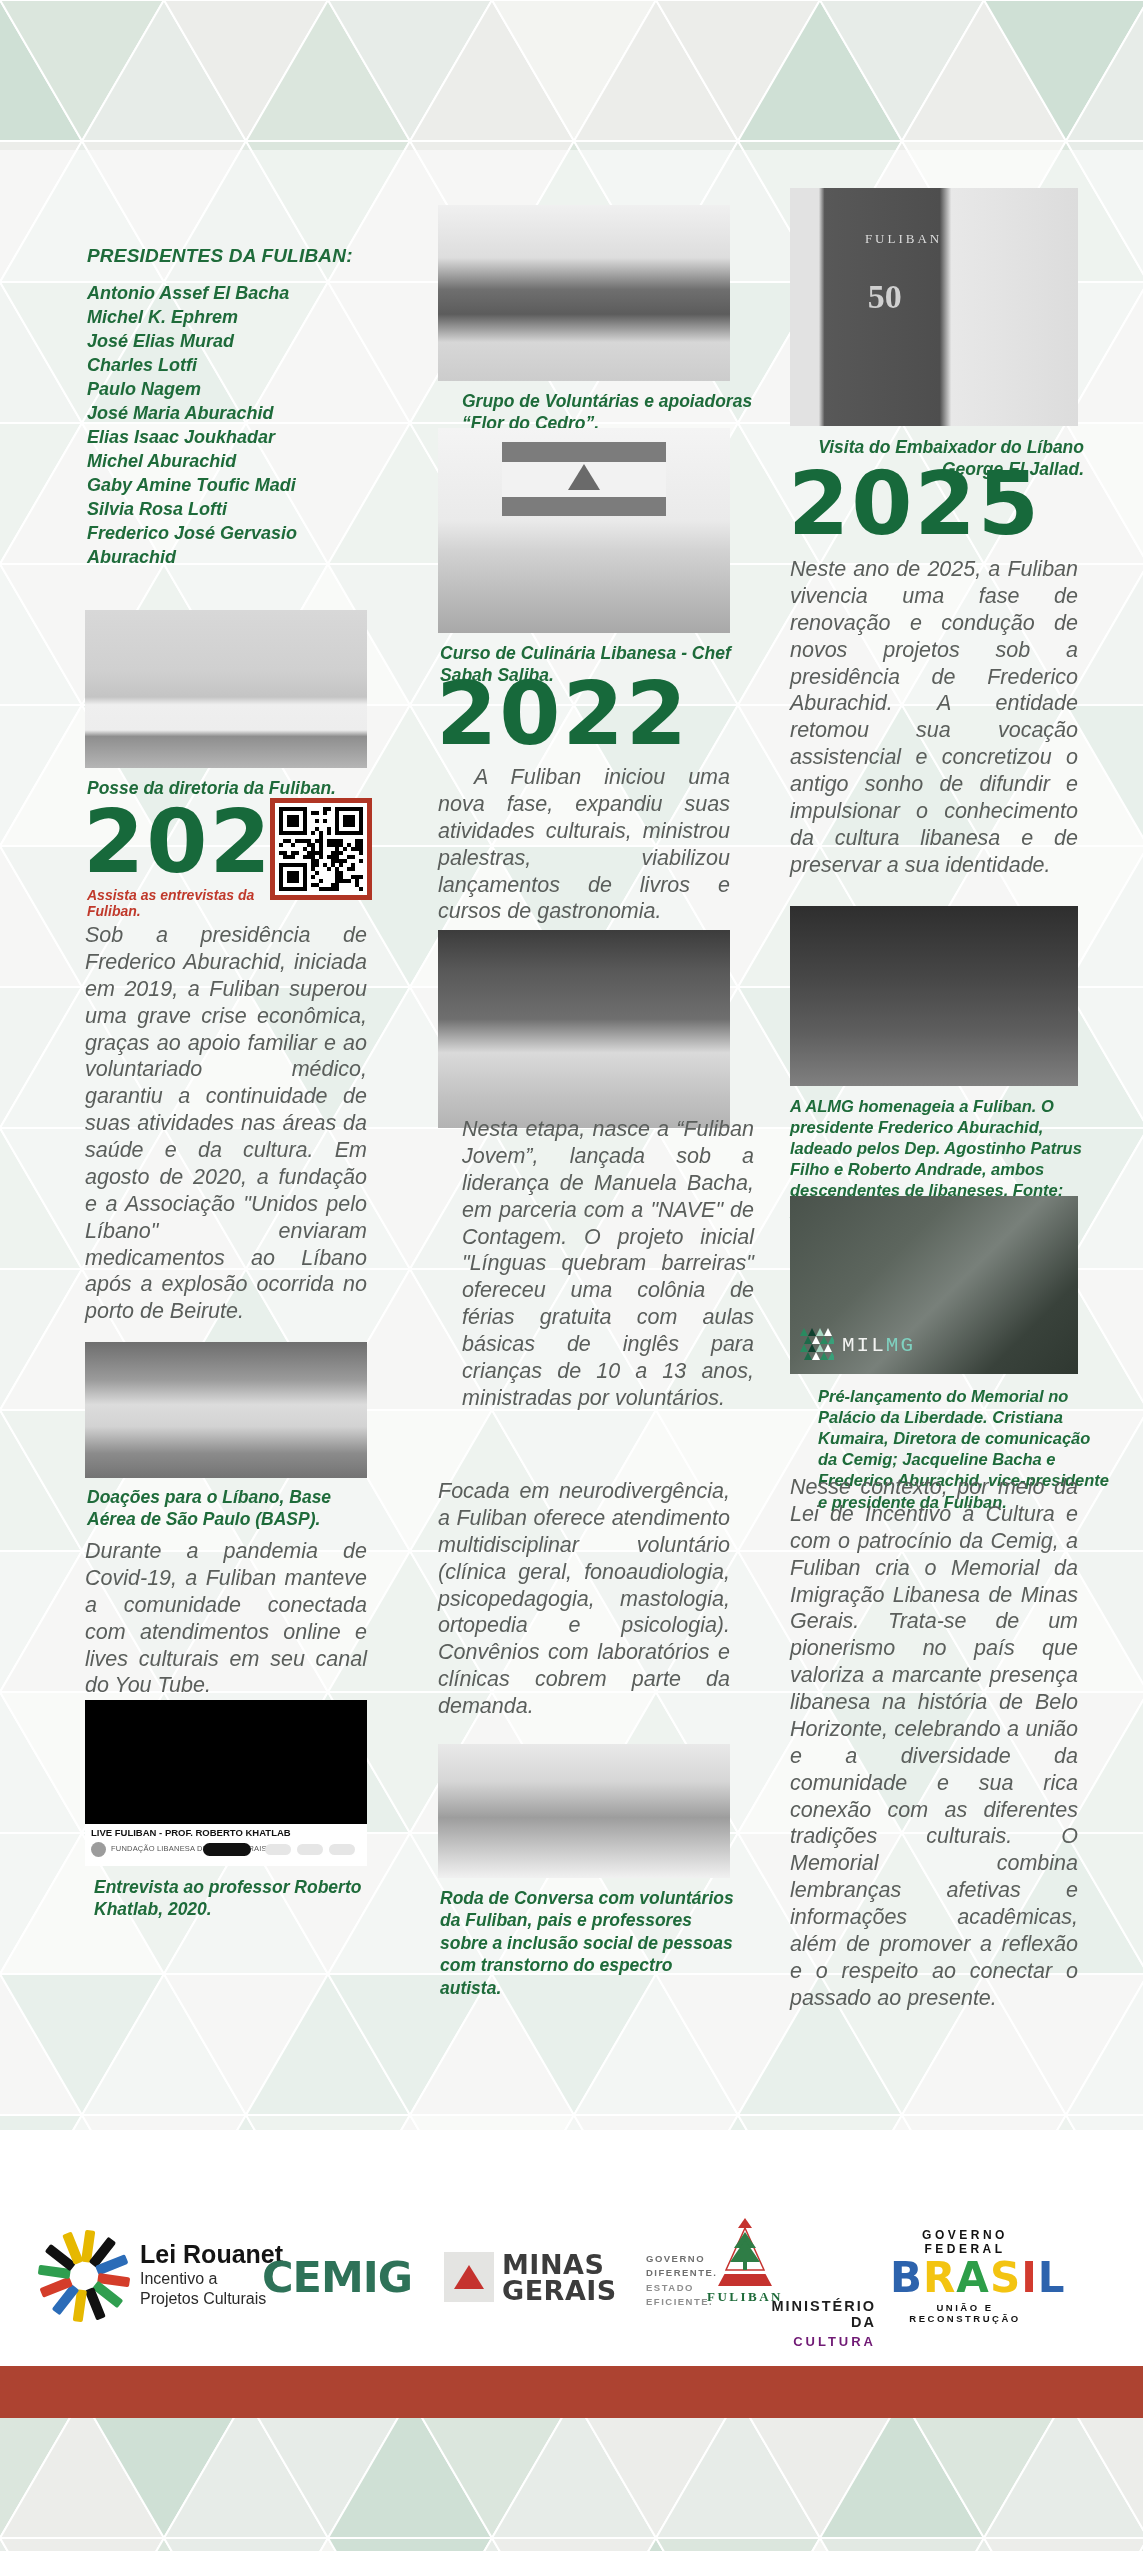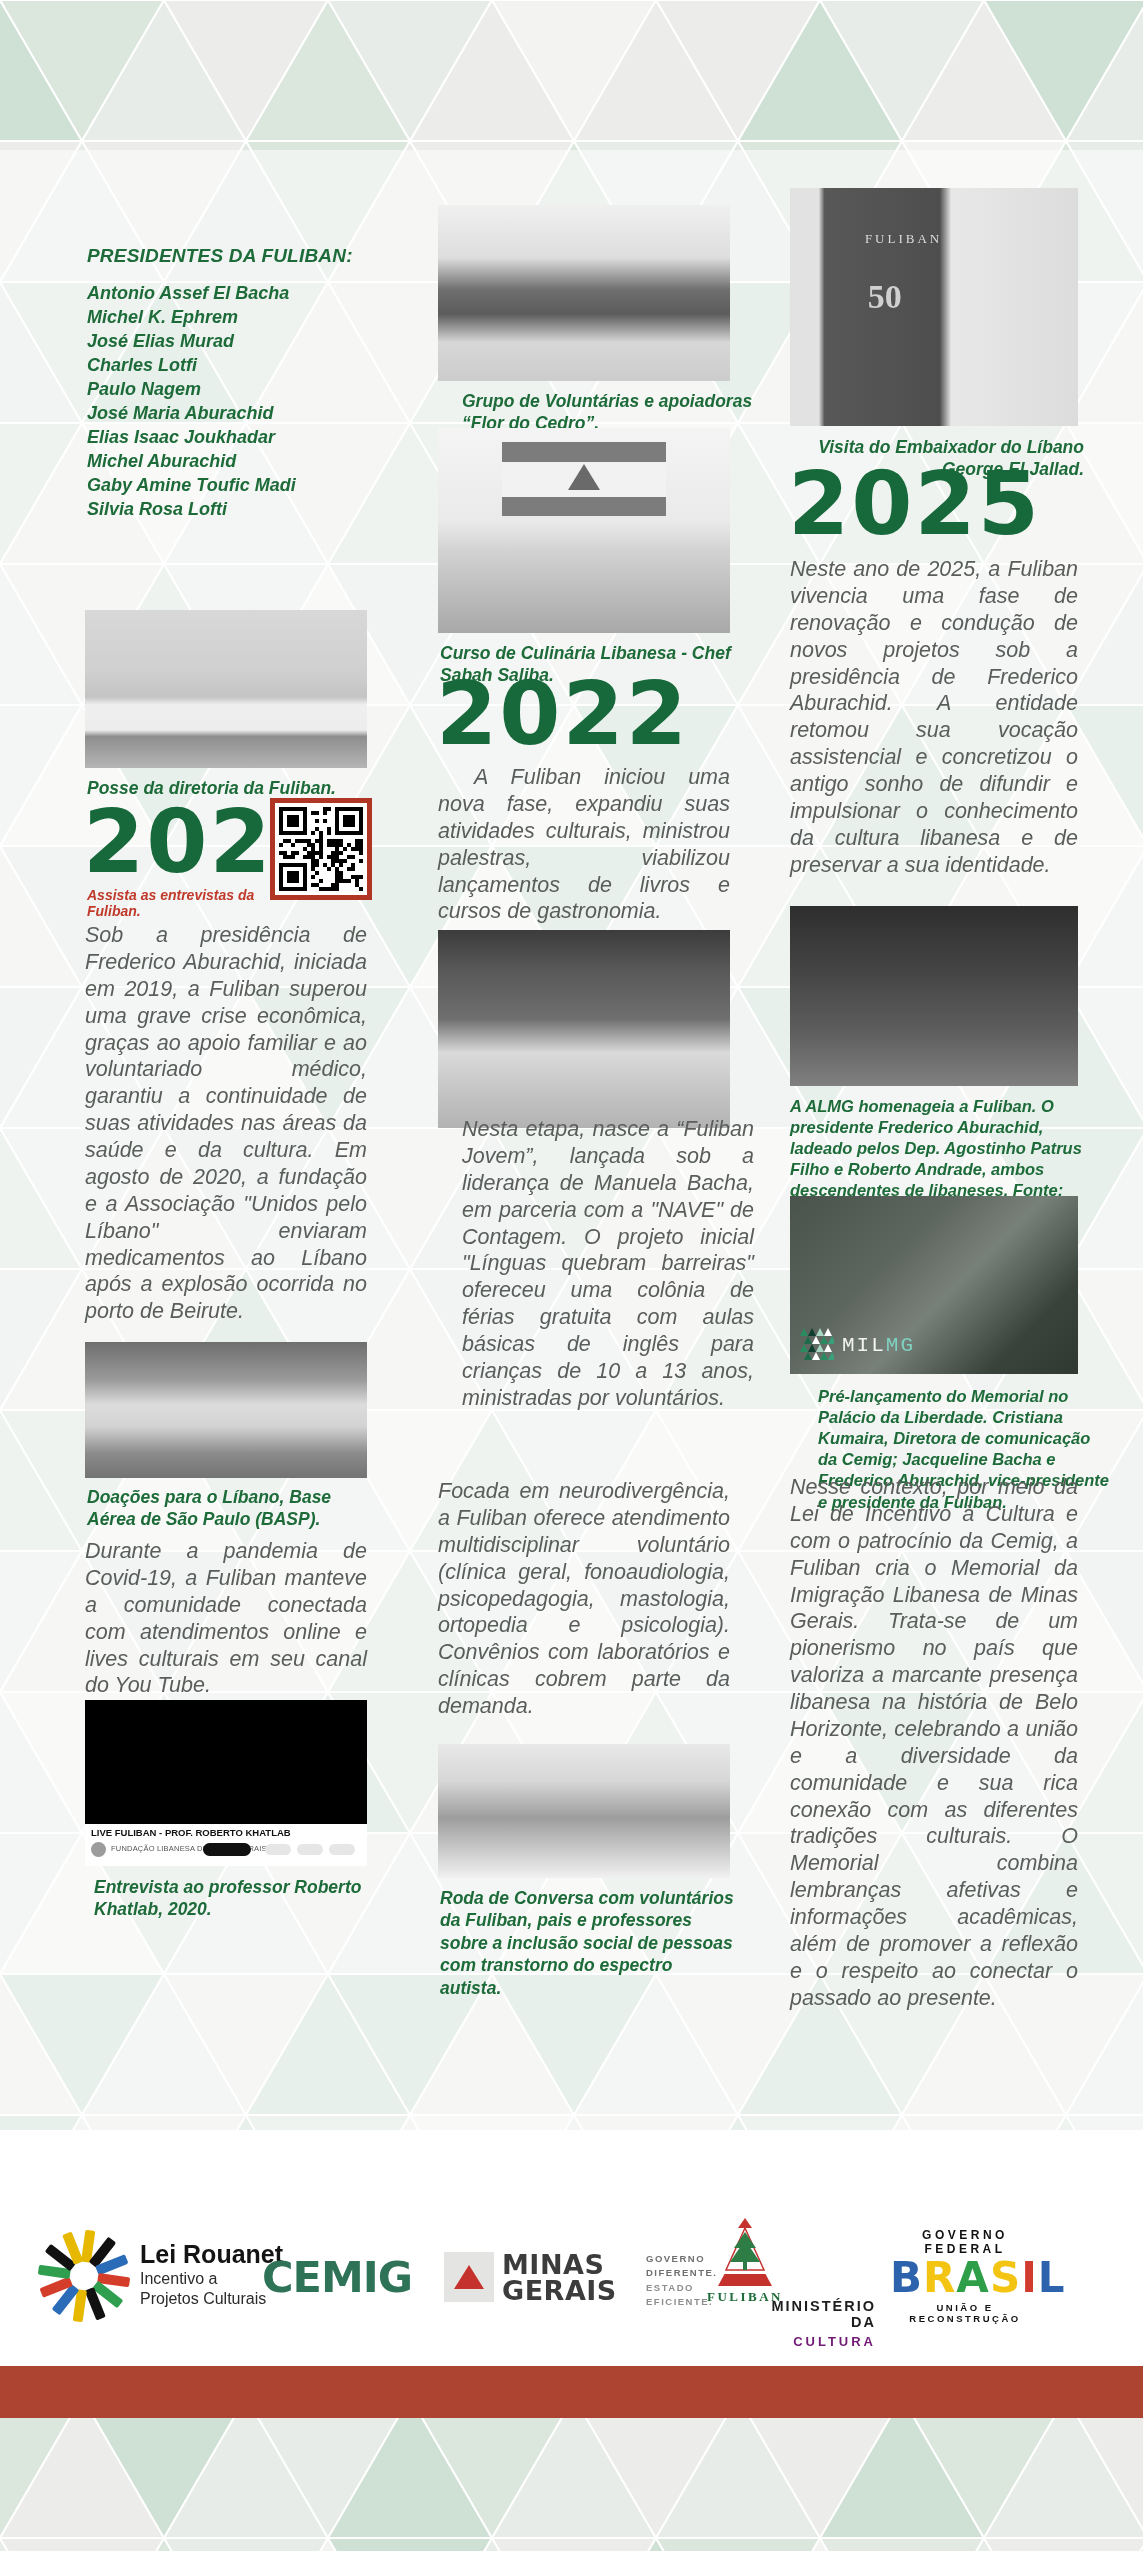--- a/index.html
+++ b/index.html
@@ -398,20 +398,21 @@
     <div class="list-row">Antonio Assef El Bacha</div>
     <div class="list-row">Michel K. Ephrem</div>
     <div class="list-row">José Elias Murad</div>
     <div class="list-row">Charles Lotfi</div>
     <div class="list-row">Paulo Nagem</div>
     <div class="list-row">José Maria Aburachid</div>
     <div class="list-row">Elias Isaac Joukhadar</div>
     <div class="list-row">Michel Aburachid</div>
     <div class="list-row">Gaby Amine Toufic Madi</div>
     <div class="list-row">Silvia Rosa Lofti</div>
+    <div class="list-row">Frederico José Gervasio Aburachid</div>
   </div>
 
 <div class="abs z photo ph-posse" style="left:85px;top:610px;width:282px;height:158px;"></div>
 <div class="abs z caption" style="left:87px;top:777px;width:282px;">Posse da diretoria da Fuliban.</div>
 
 <div class="abs z year" style="left:83px;top:800px;">2020</div>
 <div class="abs z qr" style="left:270px;top:798px;width:84px;height:84px;"><svg id="qr-svg" width="84" height="84">
       <rect x="0" y="36" width="4" height="4" fill="#000"></rect>
       <rect x="0" y="44" width="4" height="4" fill="#000"></rect>
       <rect x="4" y="32" width="4" height="4" fill="#000"></rect>

